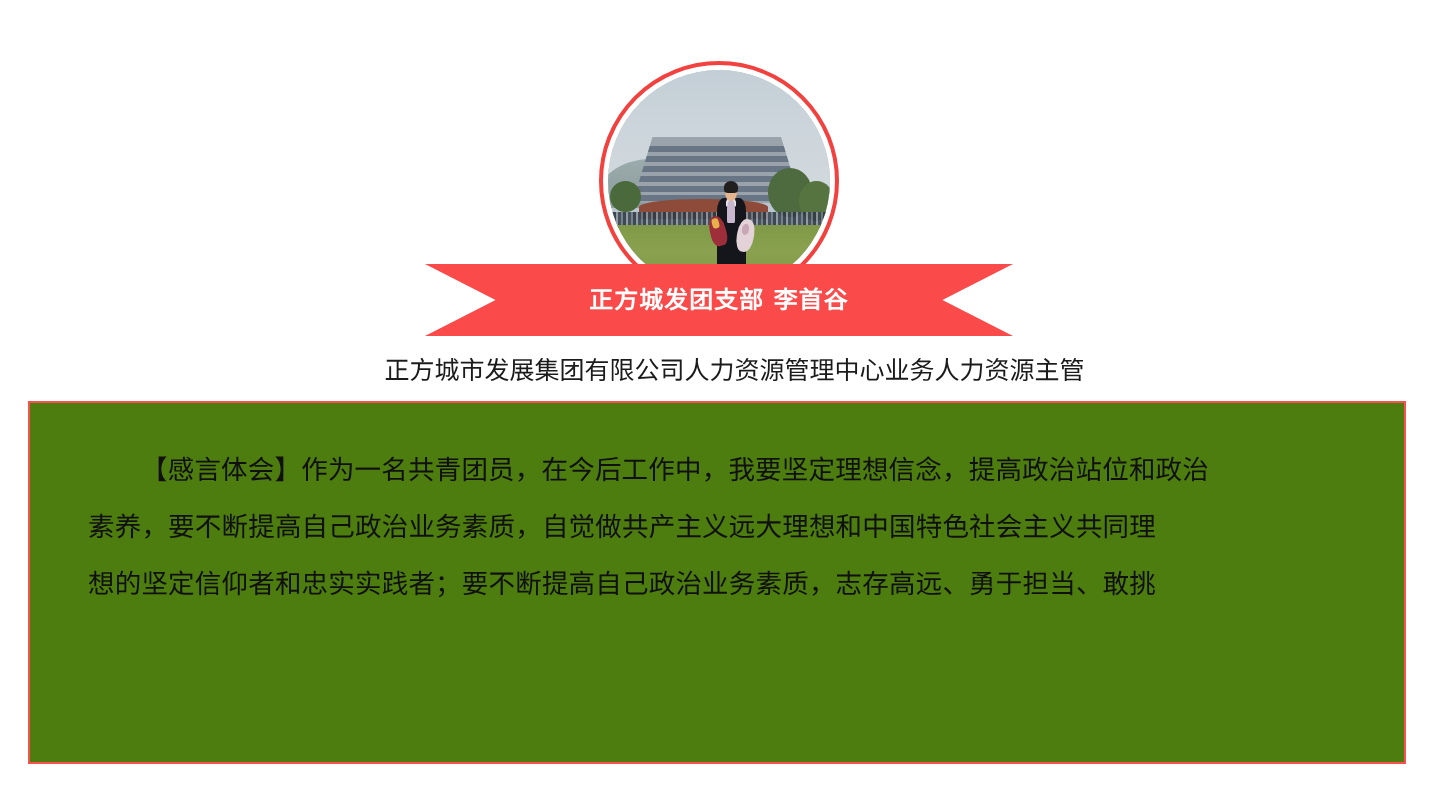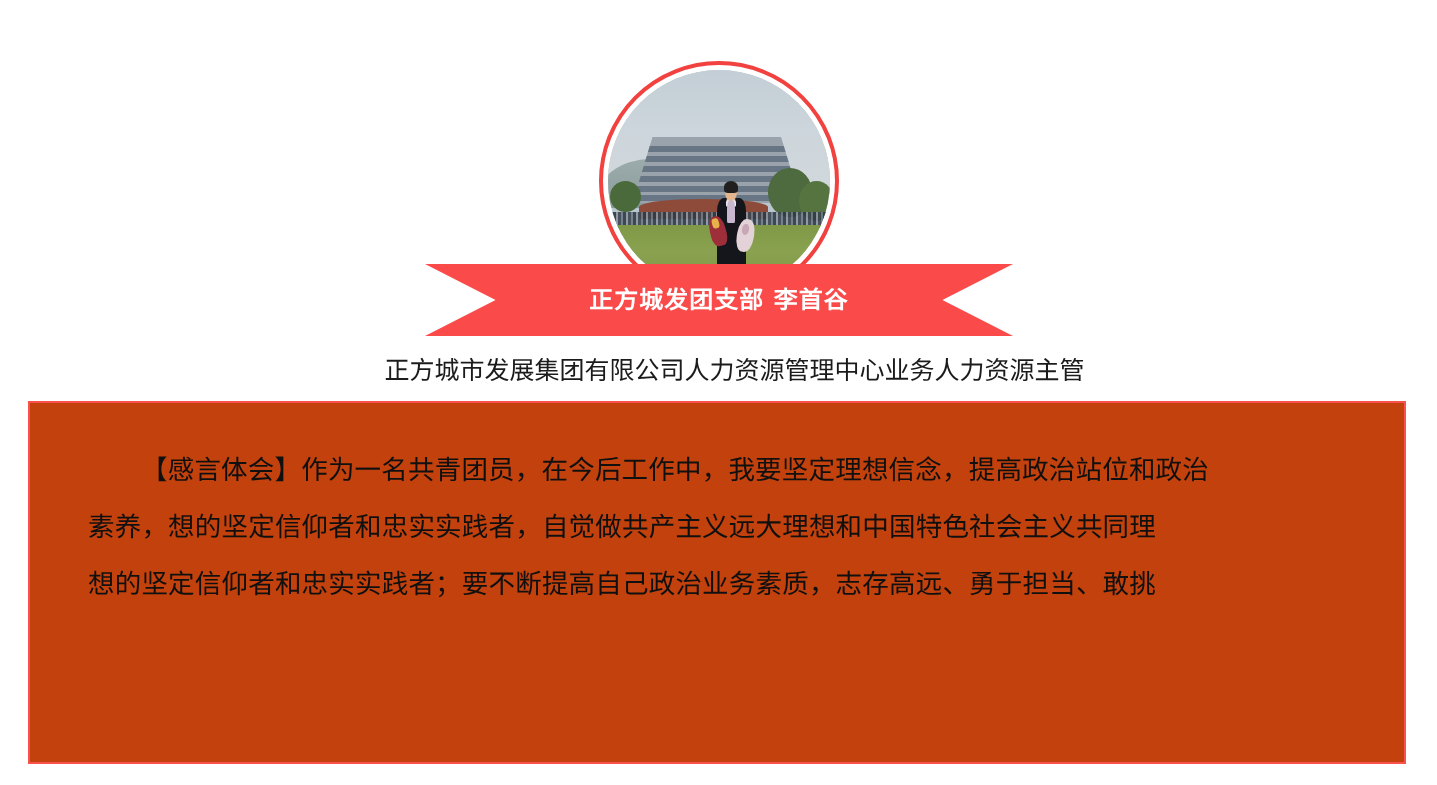--- a/index.html
+++ b/index.html
@@ -224,21 +224,21 @@
 
   
   .testimony-box {
     position: absolute;
     left: 28px;
     top: 401px;
     width: 1378px;
     height: 363px;
     border: 2px solid #f9514e;
     box-sizing: border-box;
-    background: #c2410c;
+    background: #4d7c0f;
   }
   .testimony-inner {
     position: absolute;
     left: 58px;
     top: 38px;
     right: 42px;
   }
   .t-line {
     font-size: 26.5px;
     color: #101010;
@@ -289,18 +289,18 @@
 
   <div class="ribbon">
     <span class="ribbon-text">正方城发团支部 李首谷</span>
   </div>
 
   <div class="subtitle">正方城市发展集团有限公司人力资源管理中心业务人力资源主管</div>
 
   <div class="testimony-box">
     <div class="testimony-inner">
       <div class="t-line indent">【感言体会】作为一名共青团员，在今后工作中，我要坚定理想信念，提高政治站位和政治</div>
-      <div class="t-line">素养，想的坚定信仰者和忠实实践者，自觉做共产主义远大理想和中国特色社会主义共同理</div>
+      <div class="t-line">素养，要不断提高自己政治业务素质，自觉做共产主义远大理想和中国特色社会主义共同理</div>
       <div class="t-line">想的坚定信仰者和忠实实践者；要不断提高自己政治业务素质，志存高远、勇于担当、敢挑</div>
     </div>
   </div>
 
 </div>
 
 </body></html>

